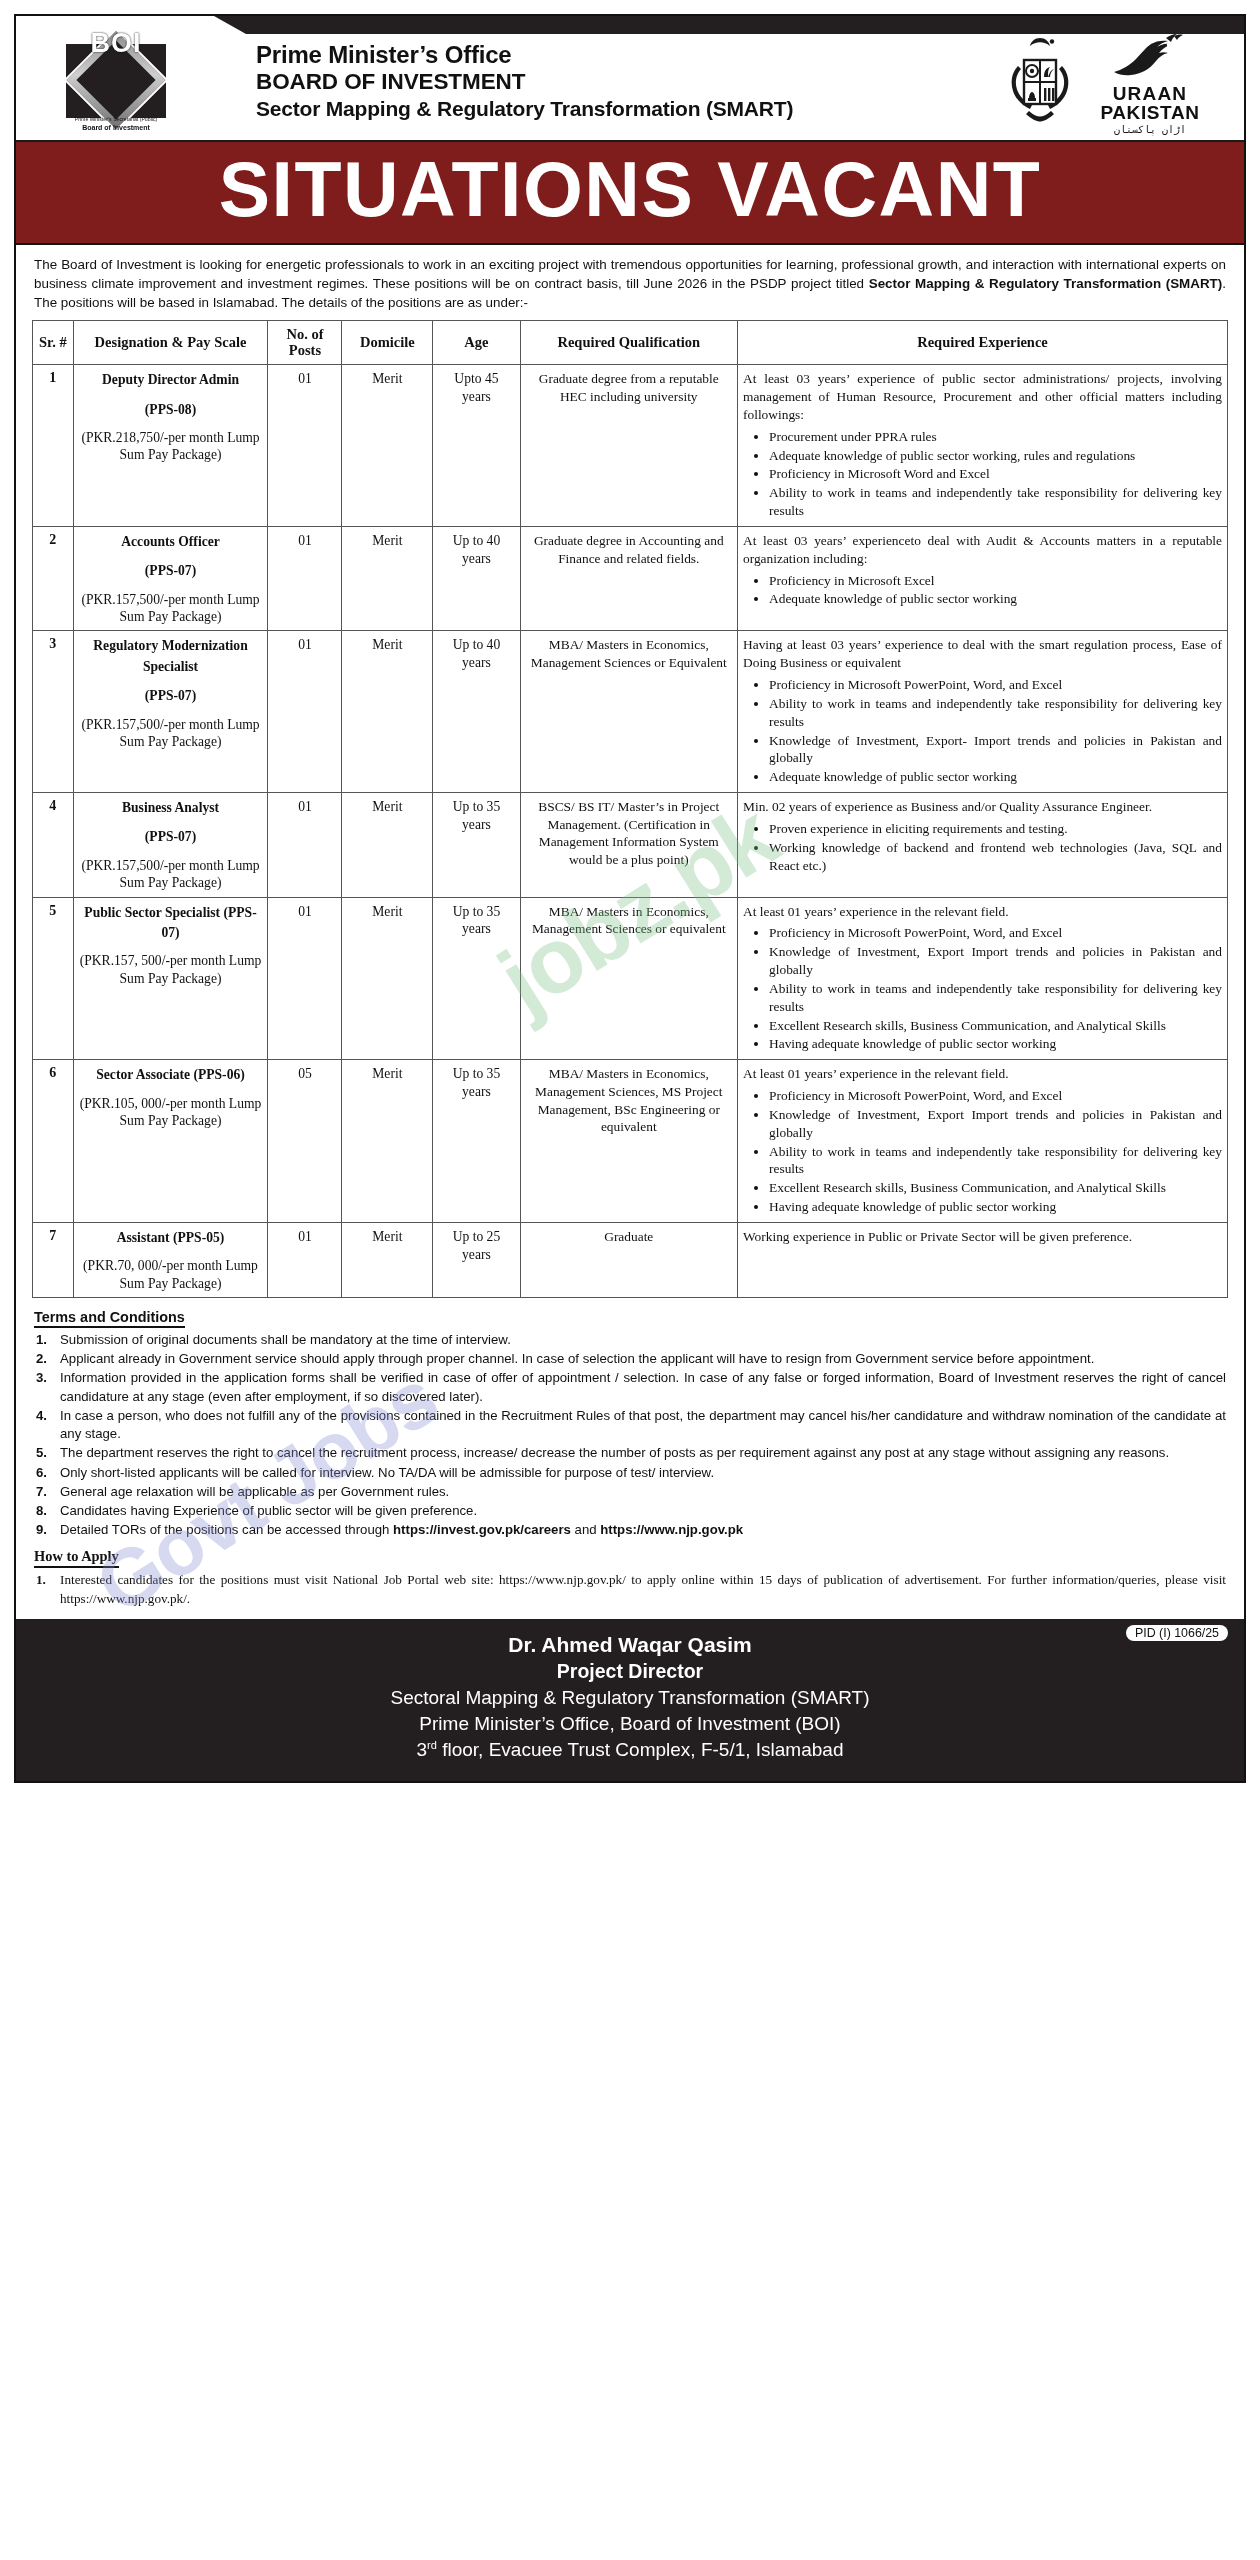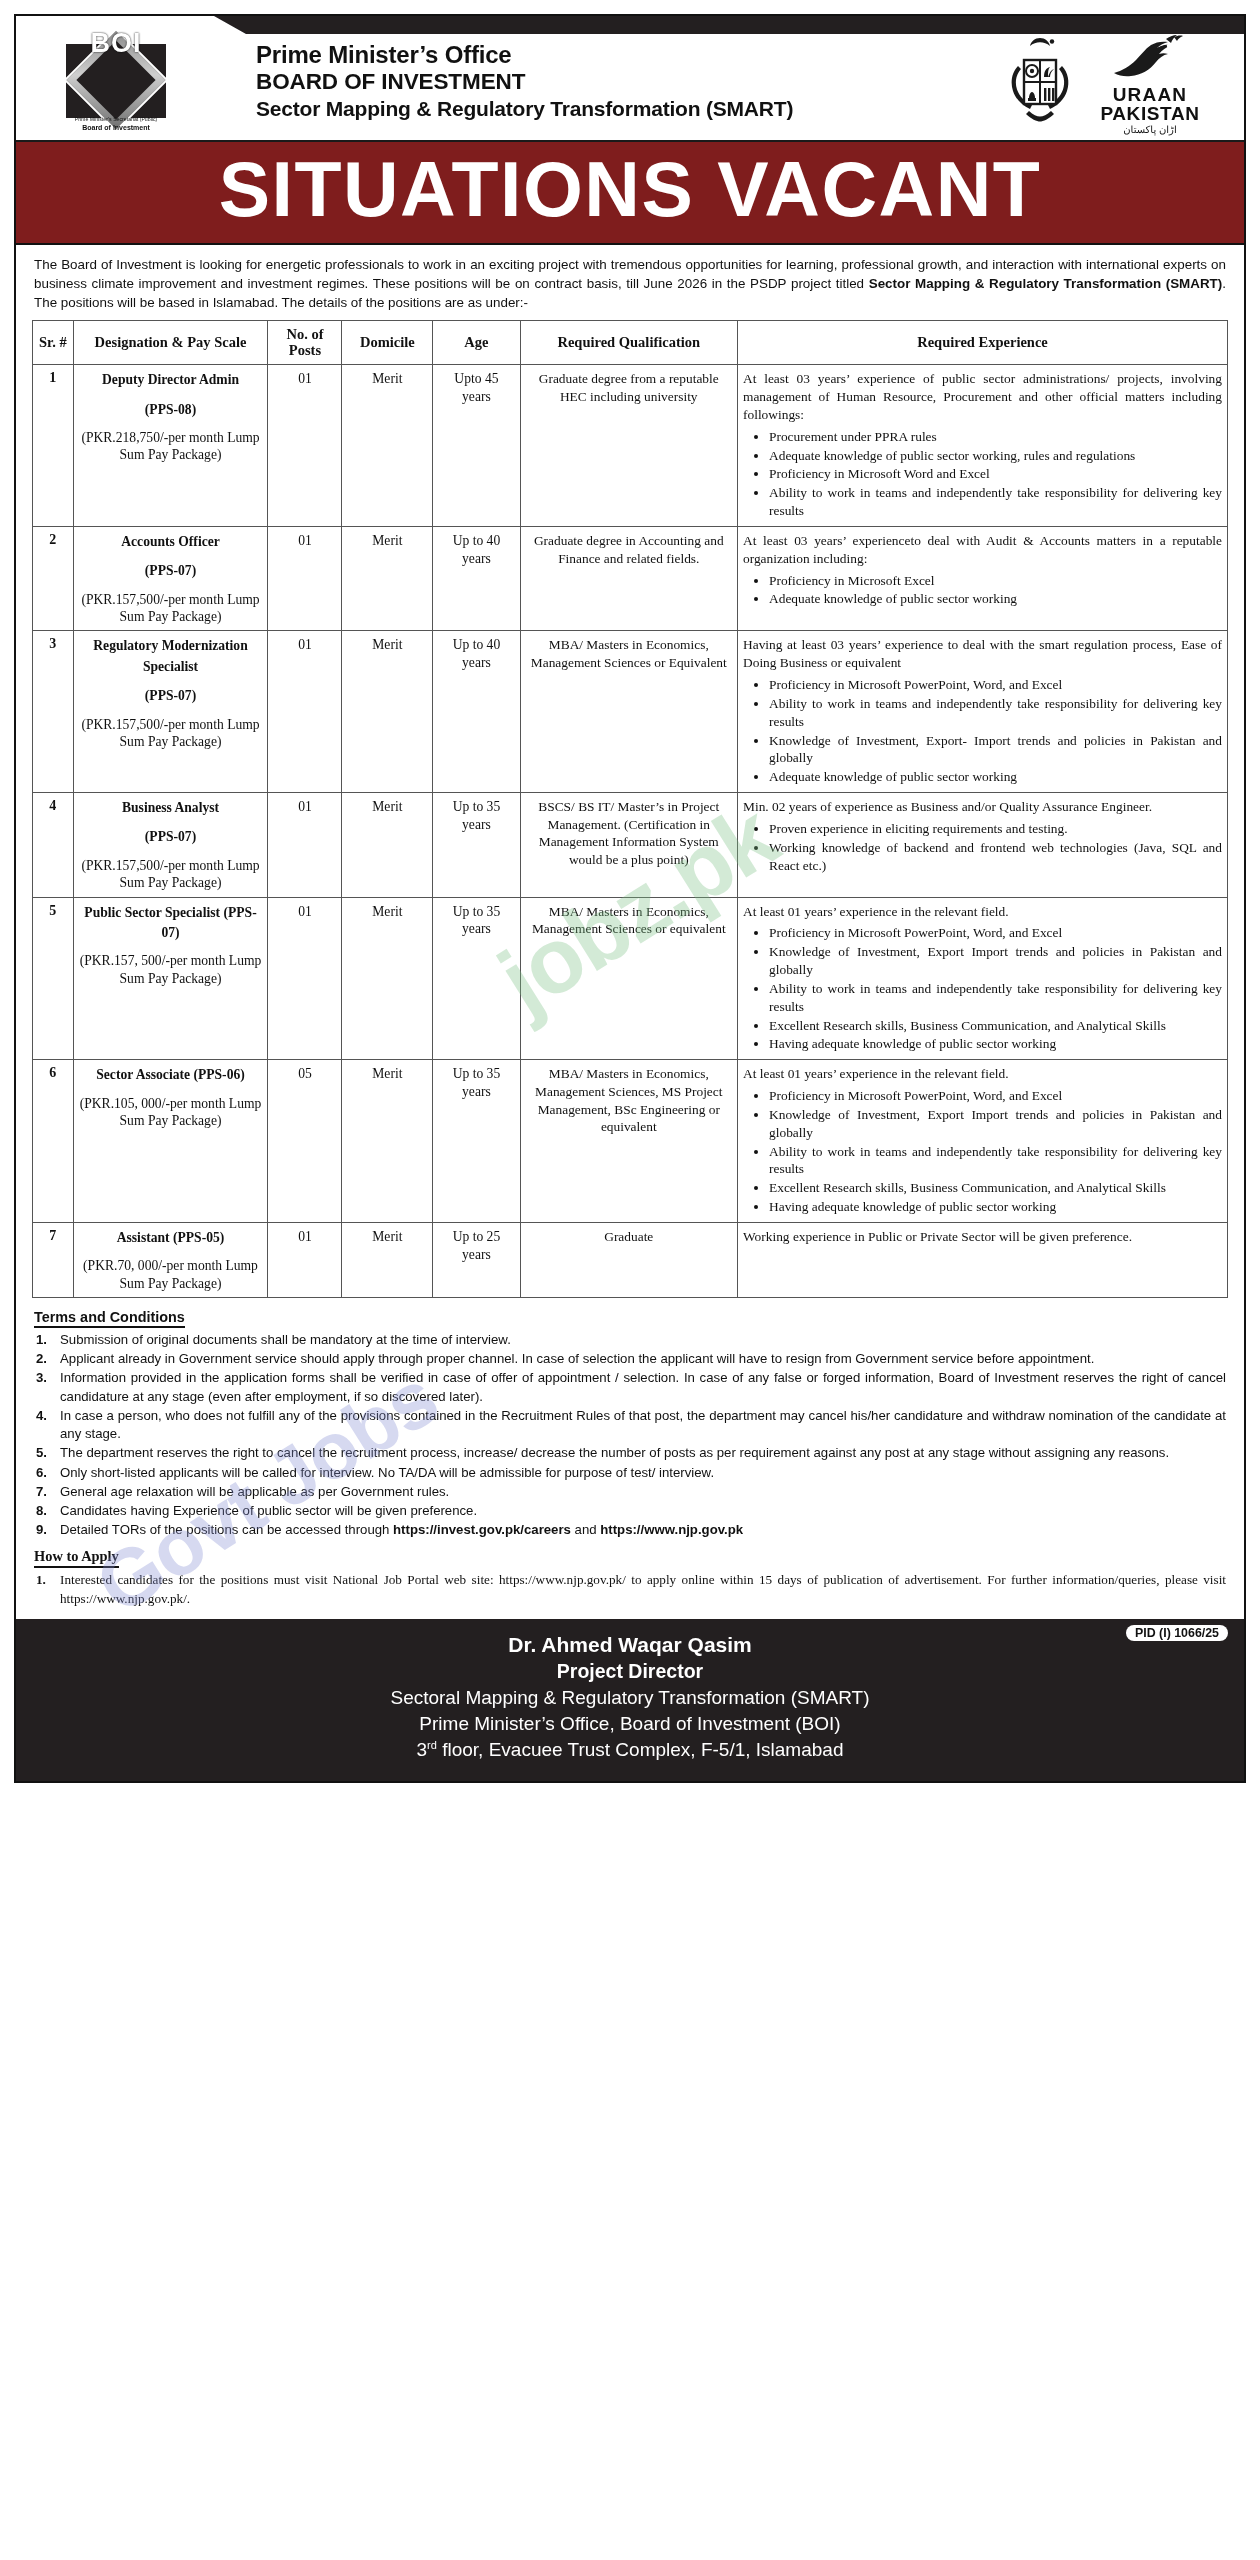--- a/index.html
+++ b/index.html
@@ -123,21 +123,21 @@
   .hdr-right {
     width: 290px; flex: 0 0 290px;
     display: flex; align-items: center; justify-content: center;
     gap: 18px;
     position: relative; z-index: 2;
     padding-top: 12px;
   }
   .uraan-wrap { text-align: center; }
   .uraan-t1 { font-size: 19px; font-weight: bold; letter-spacing: 1.2px; color:#111; line-height: 1; }
   .uraan-t2 { font-size: 19px; font-weight: bold; letter-spacing: 0.6px; color:#111; line-height: 1.05; }
-  .uraan-urdu { font-size: 10px; color:#111; margin-top: 1px; letter-spacing:.5px;}
+  .uraan-urdu { font-size: 10px; color:#111; margin-top: 1px; letter-spacing:.5px;font-family:Liberation Mono, monospace;}
 
   
   .vacant-band {
     background: #7f1d1d;
     color: #fff;
     text-align: center;
     padding: 8px 0 14px 0;
     border-bottom: 2px solid #111;
   }
   .vacant-band .vt {
@@ -241,21 +241,21 @@
     padding: 12px 0 18px 0;
     position: relative;
     margin-top: 6px;
   }
   .pid {
     position: absolute;
     right: 16px; top: 6px;
     background: #fff;
     color: #111;
     font-size: 12.4px;
-    font-weight: bold;
+    font-weight: normal;
     padding: 1px 9px;
     border-radius: 9px;
   }
   .f-name { font-size: 21px; font-weight: bold; line-height: 1.3; }
   .f-role { font-size: 19.5px; font-weight: bold; line-height: 1.35; }
   .f-l1 { font-size: 19px; line-height: 1.38; }
   .f-l2 { font-size: 19px; line-height: 1.38; }
   .f-l3 { font-size: 19px; line-height: 1.38; }
   .f-l3 sup { font-size: 11px; vertical-align: super; }
 

